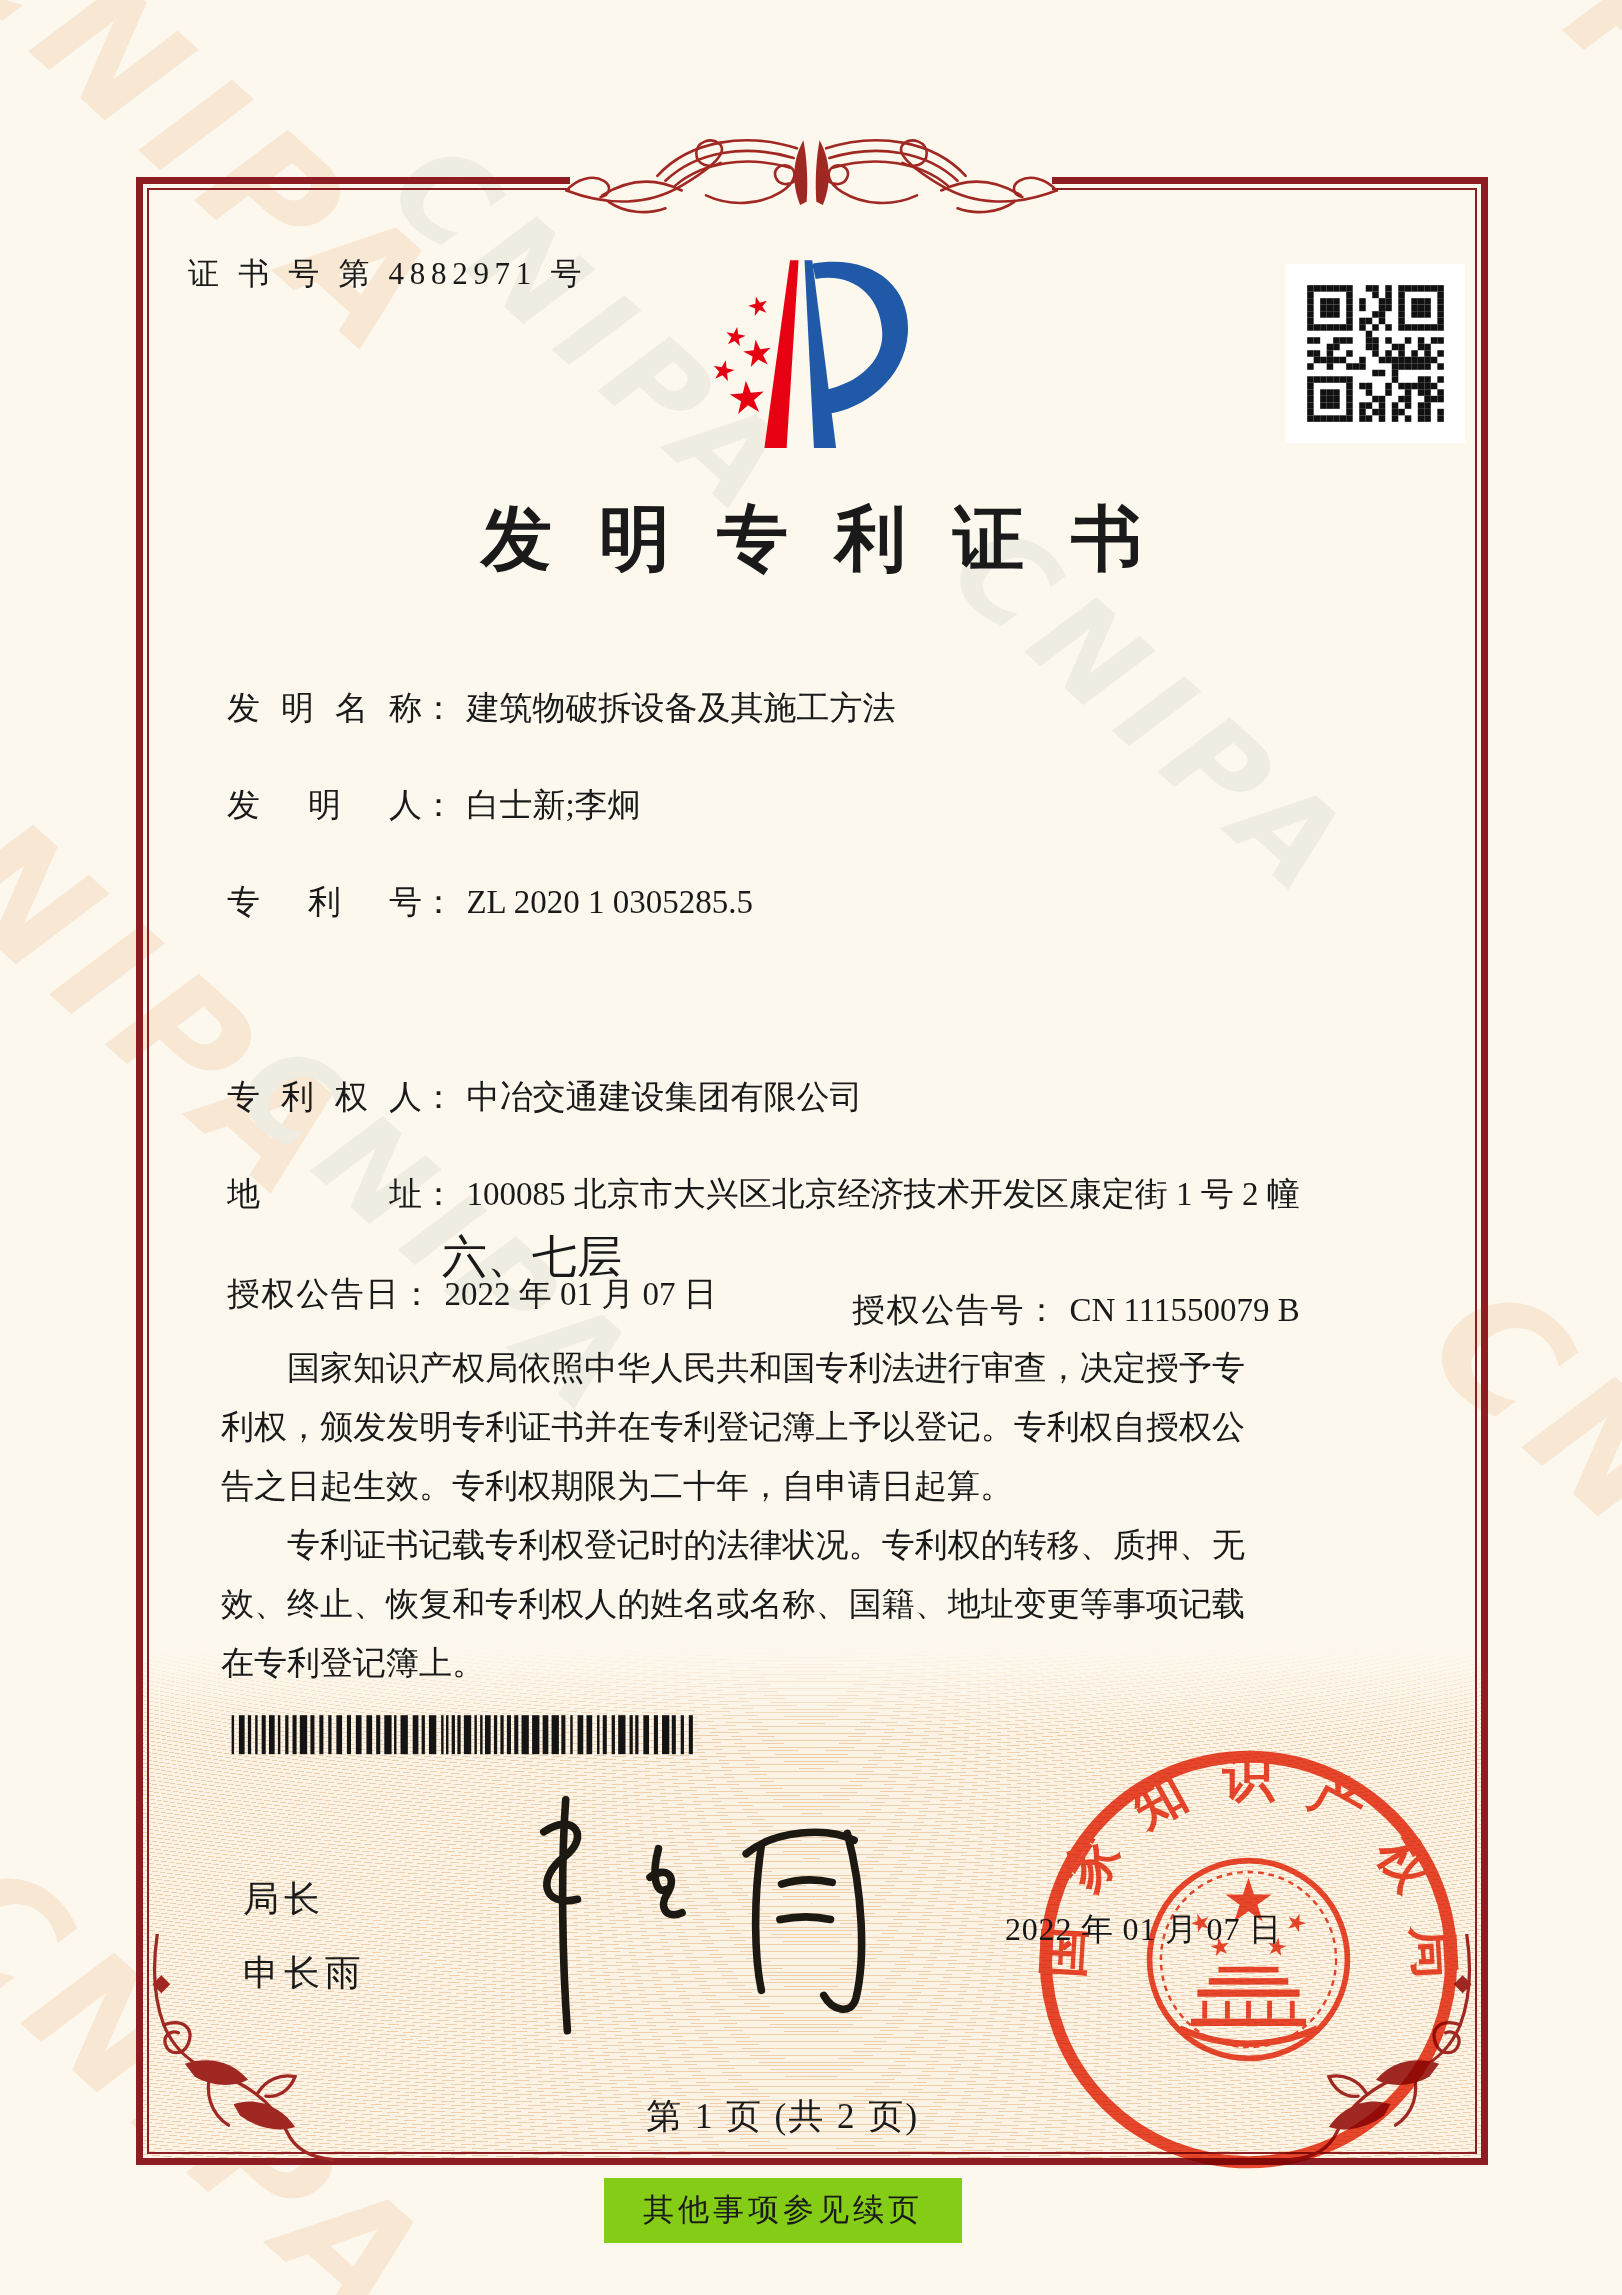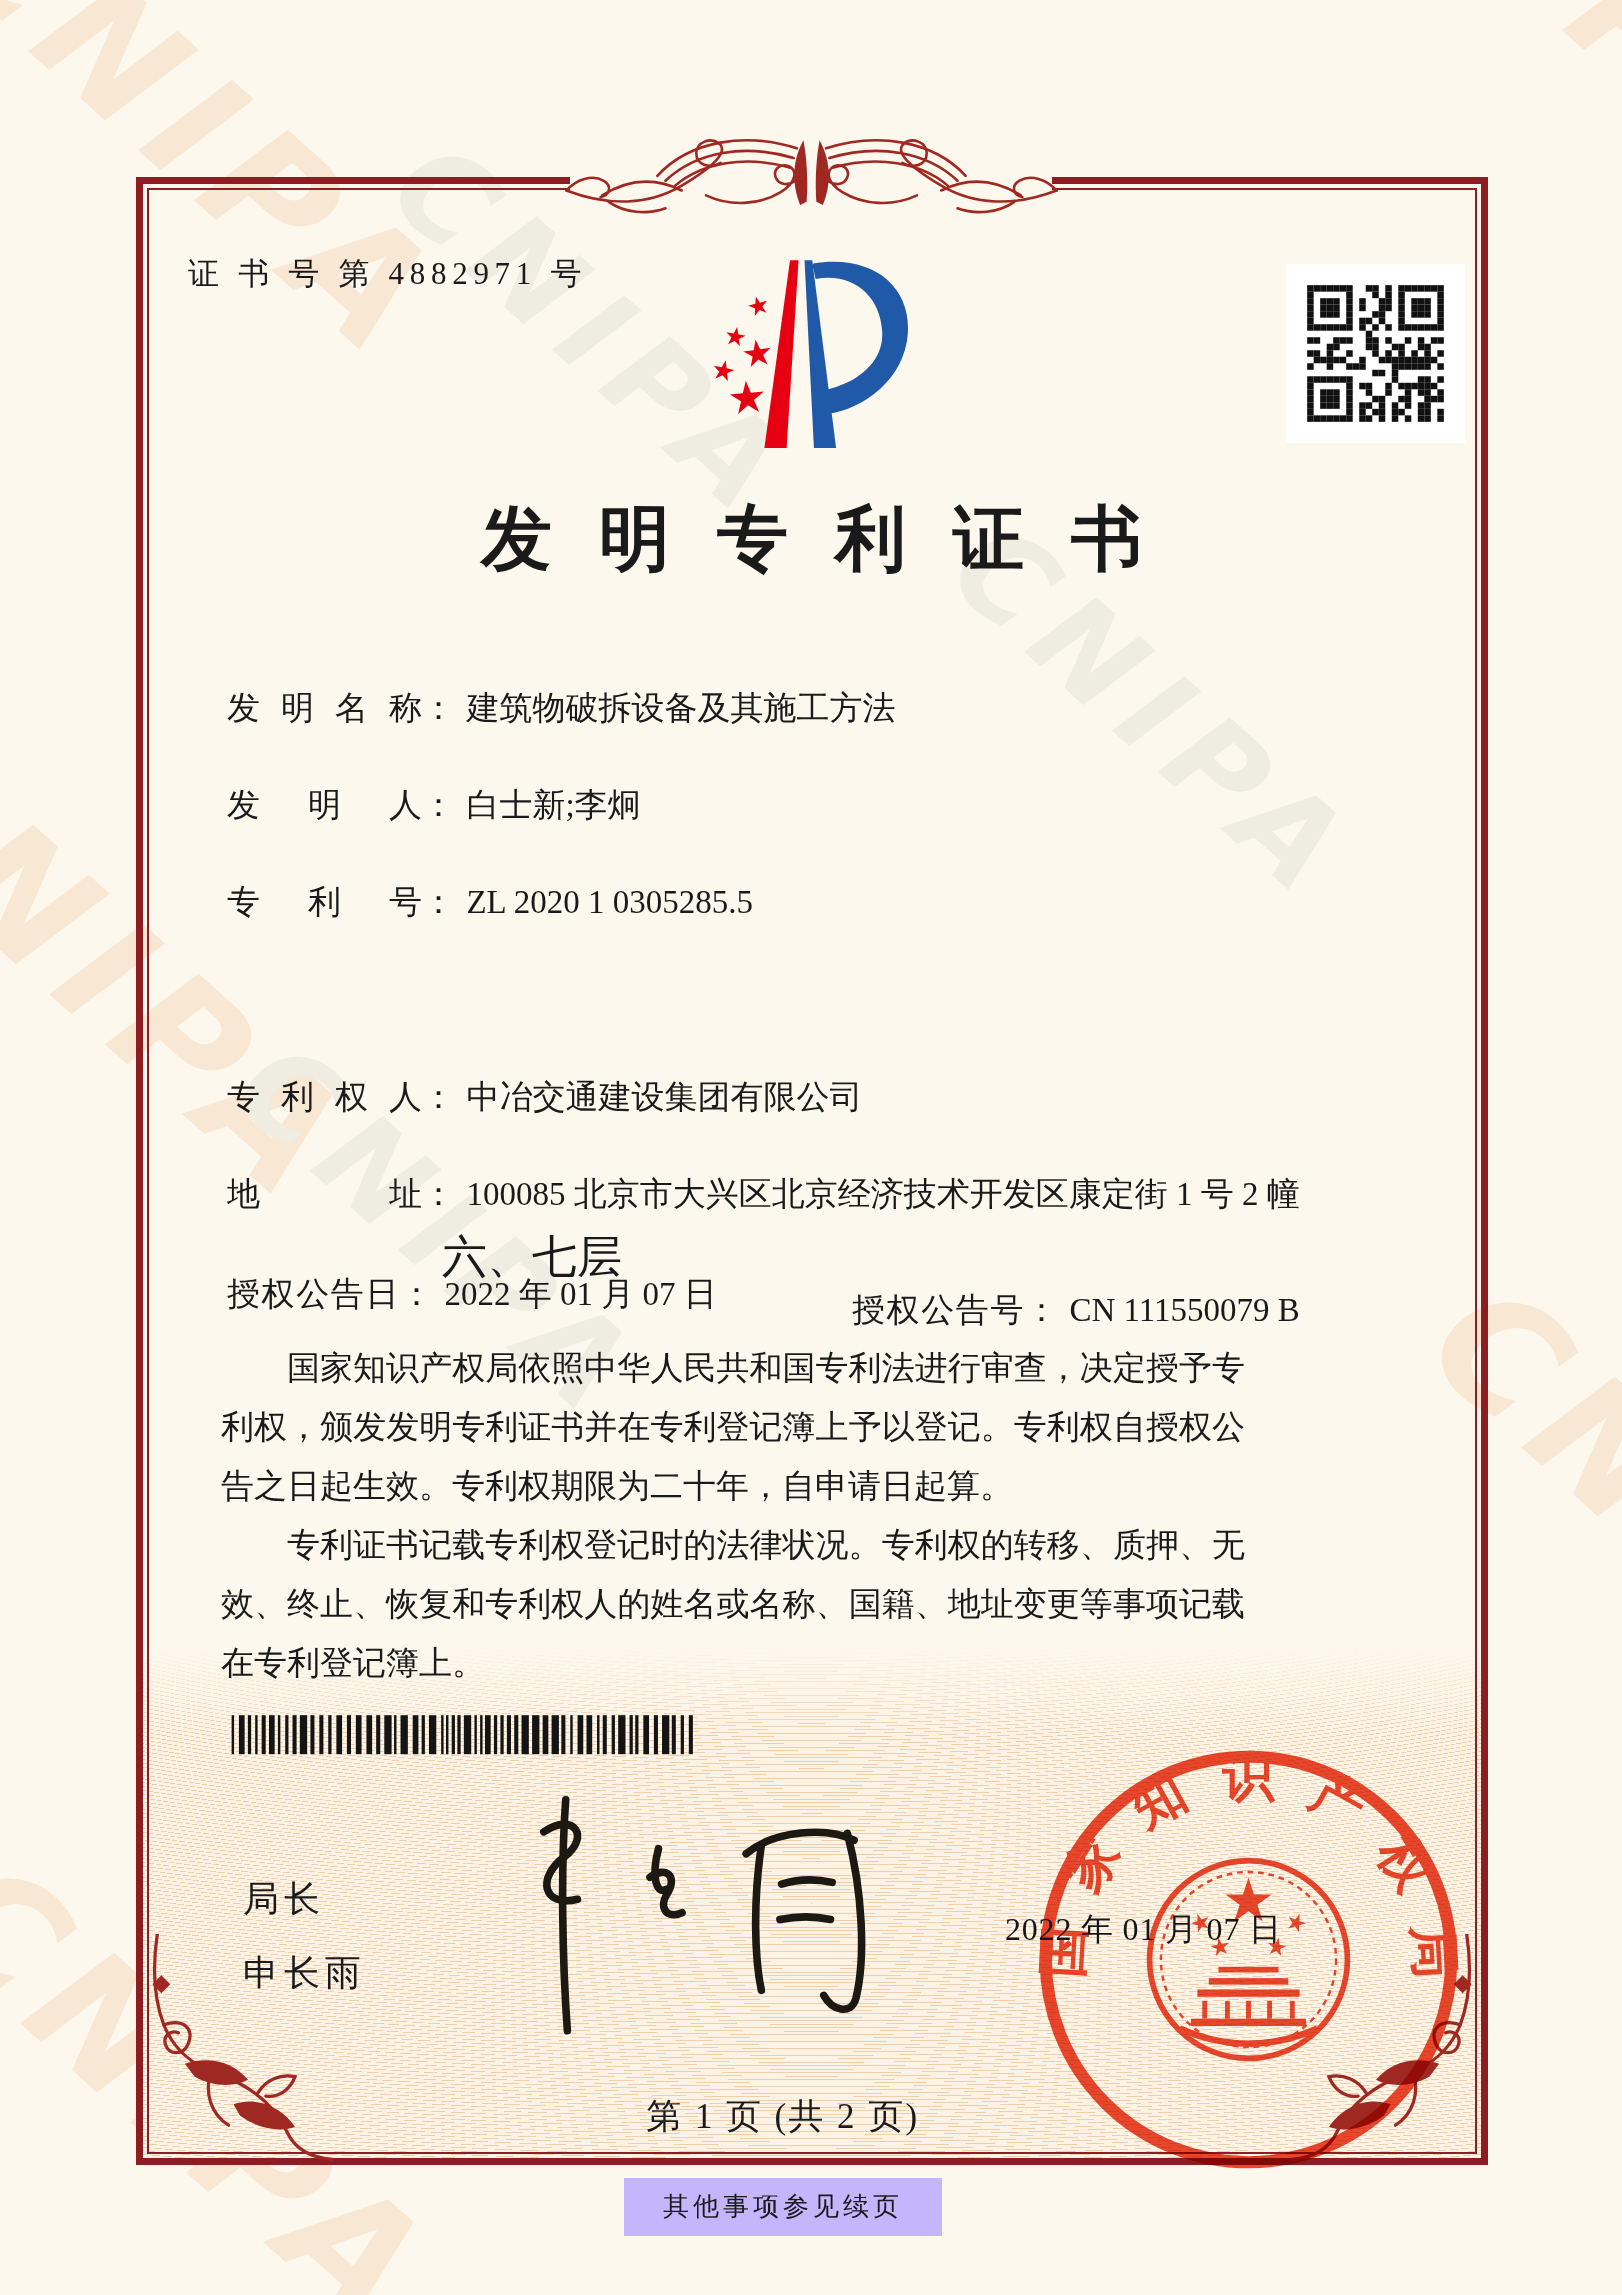--- a/index.html
+++ b/index.html
@@ -58,21 +58,21 @@
   .signer-title{position:absolute;left:243px;top:1863px;font-size:36px;letter-spacing:4.9px;z-index:6;margin-top:12px;}
   .signer-name{position:absolute;left:243px;top:1949px;font-size:36px;letter-spacing:4.9px;z-index:6;}
   .signature{position:absolute;left:493px;top:1793px;width:422px;height:253px;z-index:6;}
   .seal{position:absolute;left:1032px;top:1743px;width:433px;height:433px;z-index:7;
     opacity:.93;mix-blend-mode:multiply;}
   .seal-date{position:absolute;left:1005px;top:1908px;font-size:32px;letter-spacing:0.8px;
     color:#161616;z-index:8;white-space:nowrap;}
   .page-num{position:absolute;left:783px;top:2093px;transform:translateX(-50%);
     font-size:35px;letter-spacing:2.4px;z-index:6;white-space:nowrap;}
   .note-box{position:absolute;left:783px;top:2178px;transform:translateX(-50%);
-    background:#c4b5fd;padding:11.4px 39px;font-size:26px;letter-spacing:4px;
+    background:#84cc16;padding:11.4px 39px;font-size:31px;letter-spacing:4px;
     z-index:6;white-space:nowrap;}
 </style>
 </head>
 <body>
 
 <div class="page">
 
   <div class="wm peach" style="left:-114px;top:32px">CNIPA</div>
   <div class="wm peach" style="left:1254px;top:-138px">CNIPA</div>
   <div class="wm peach" style="left:-203px;top:876px">CNIPA</div>

